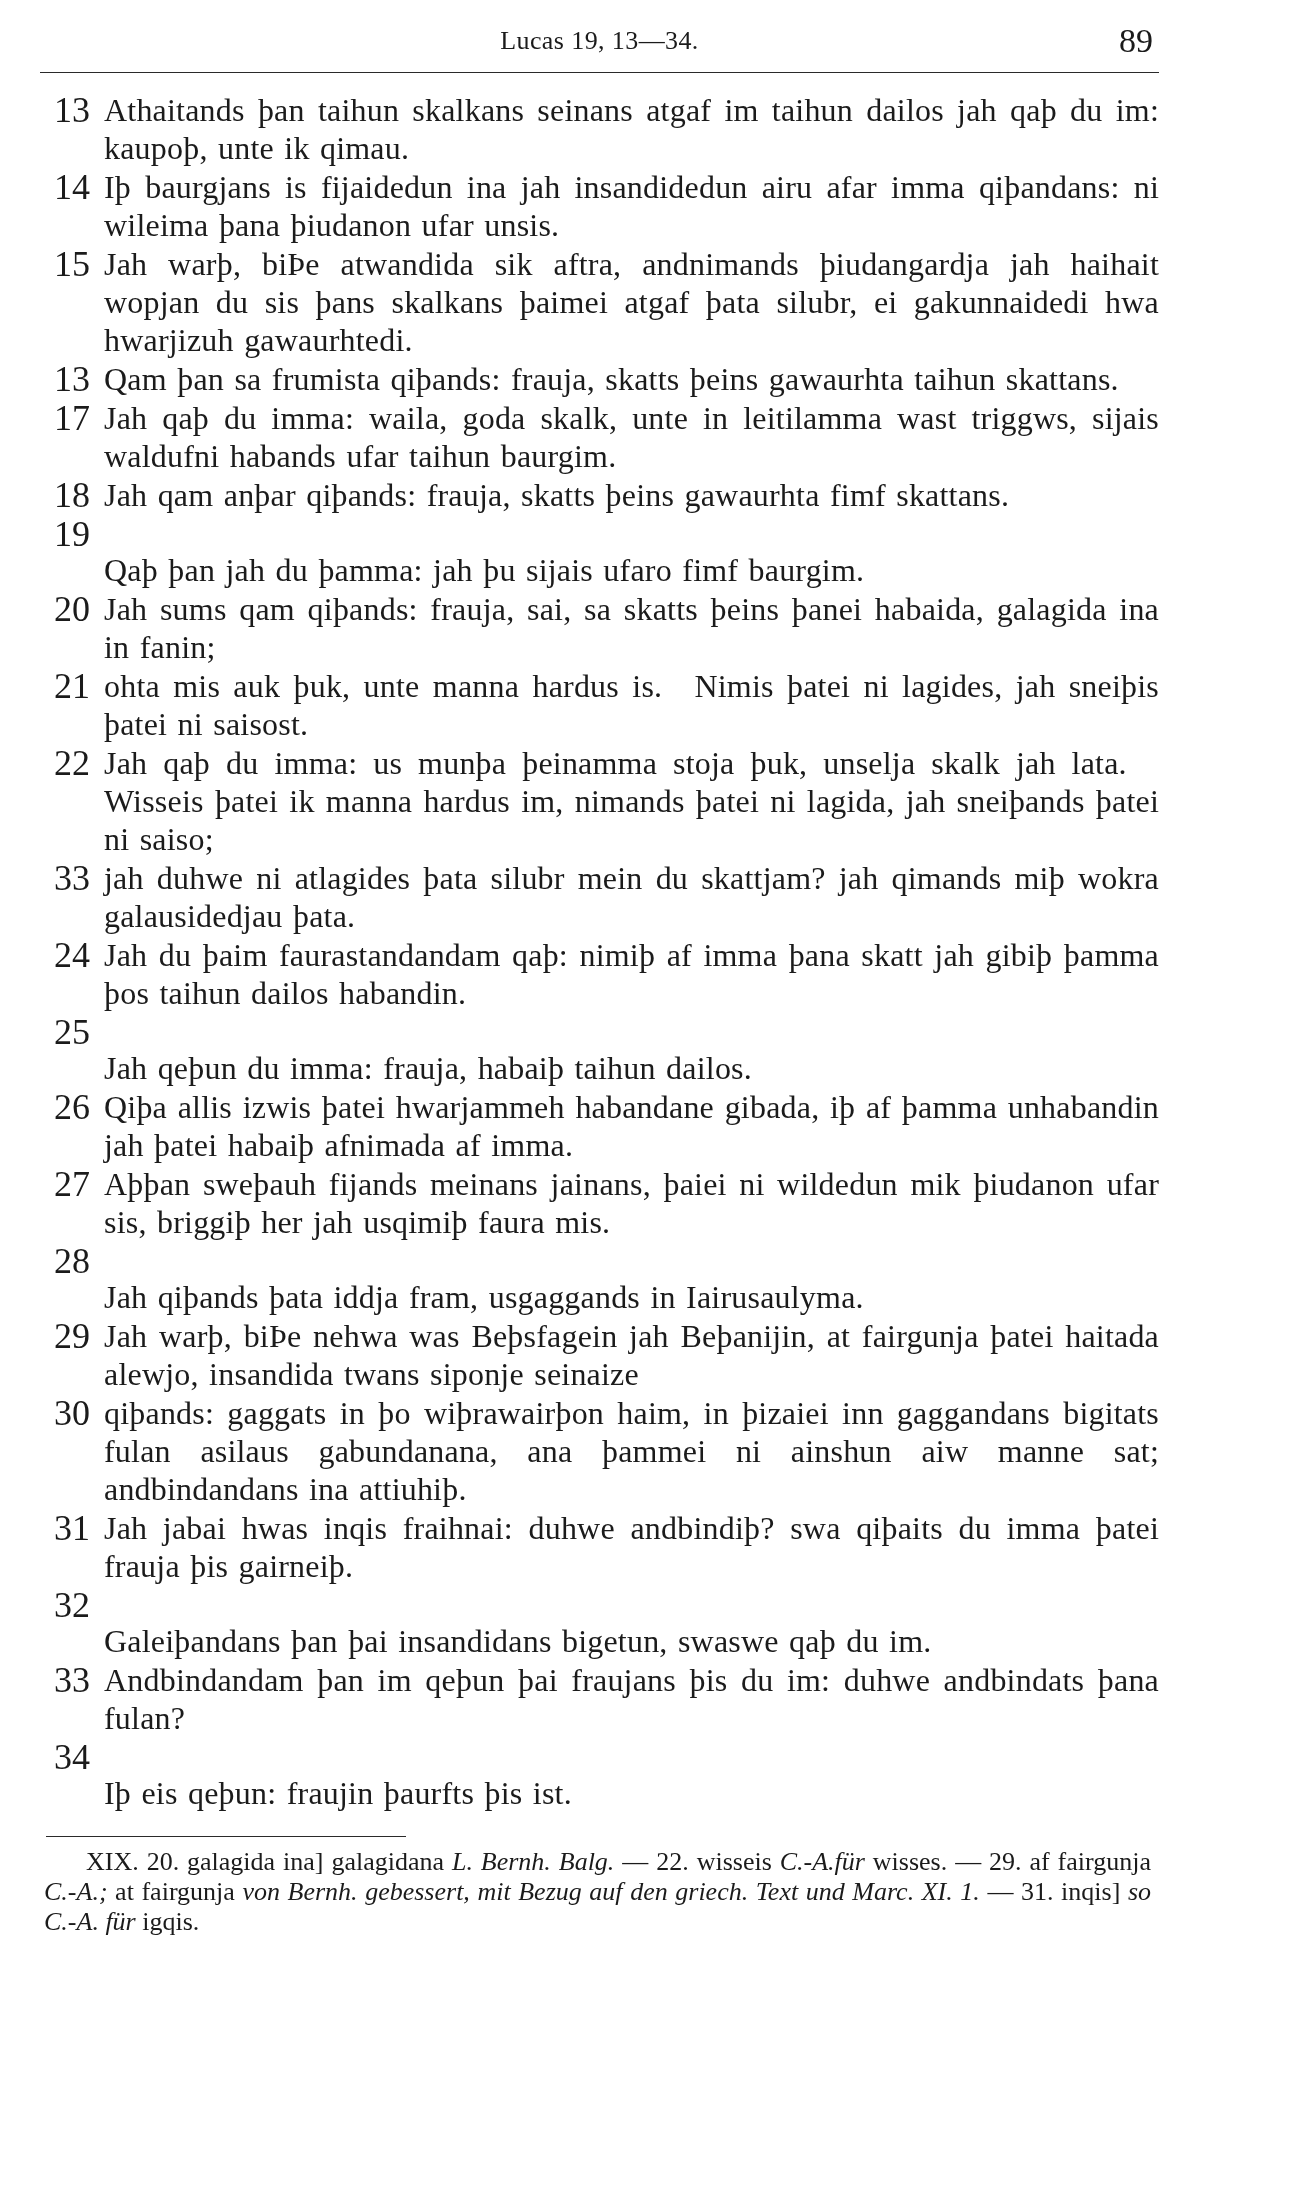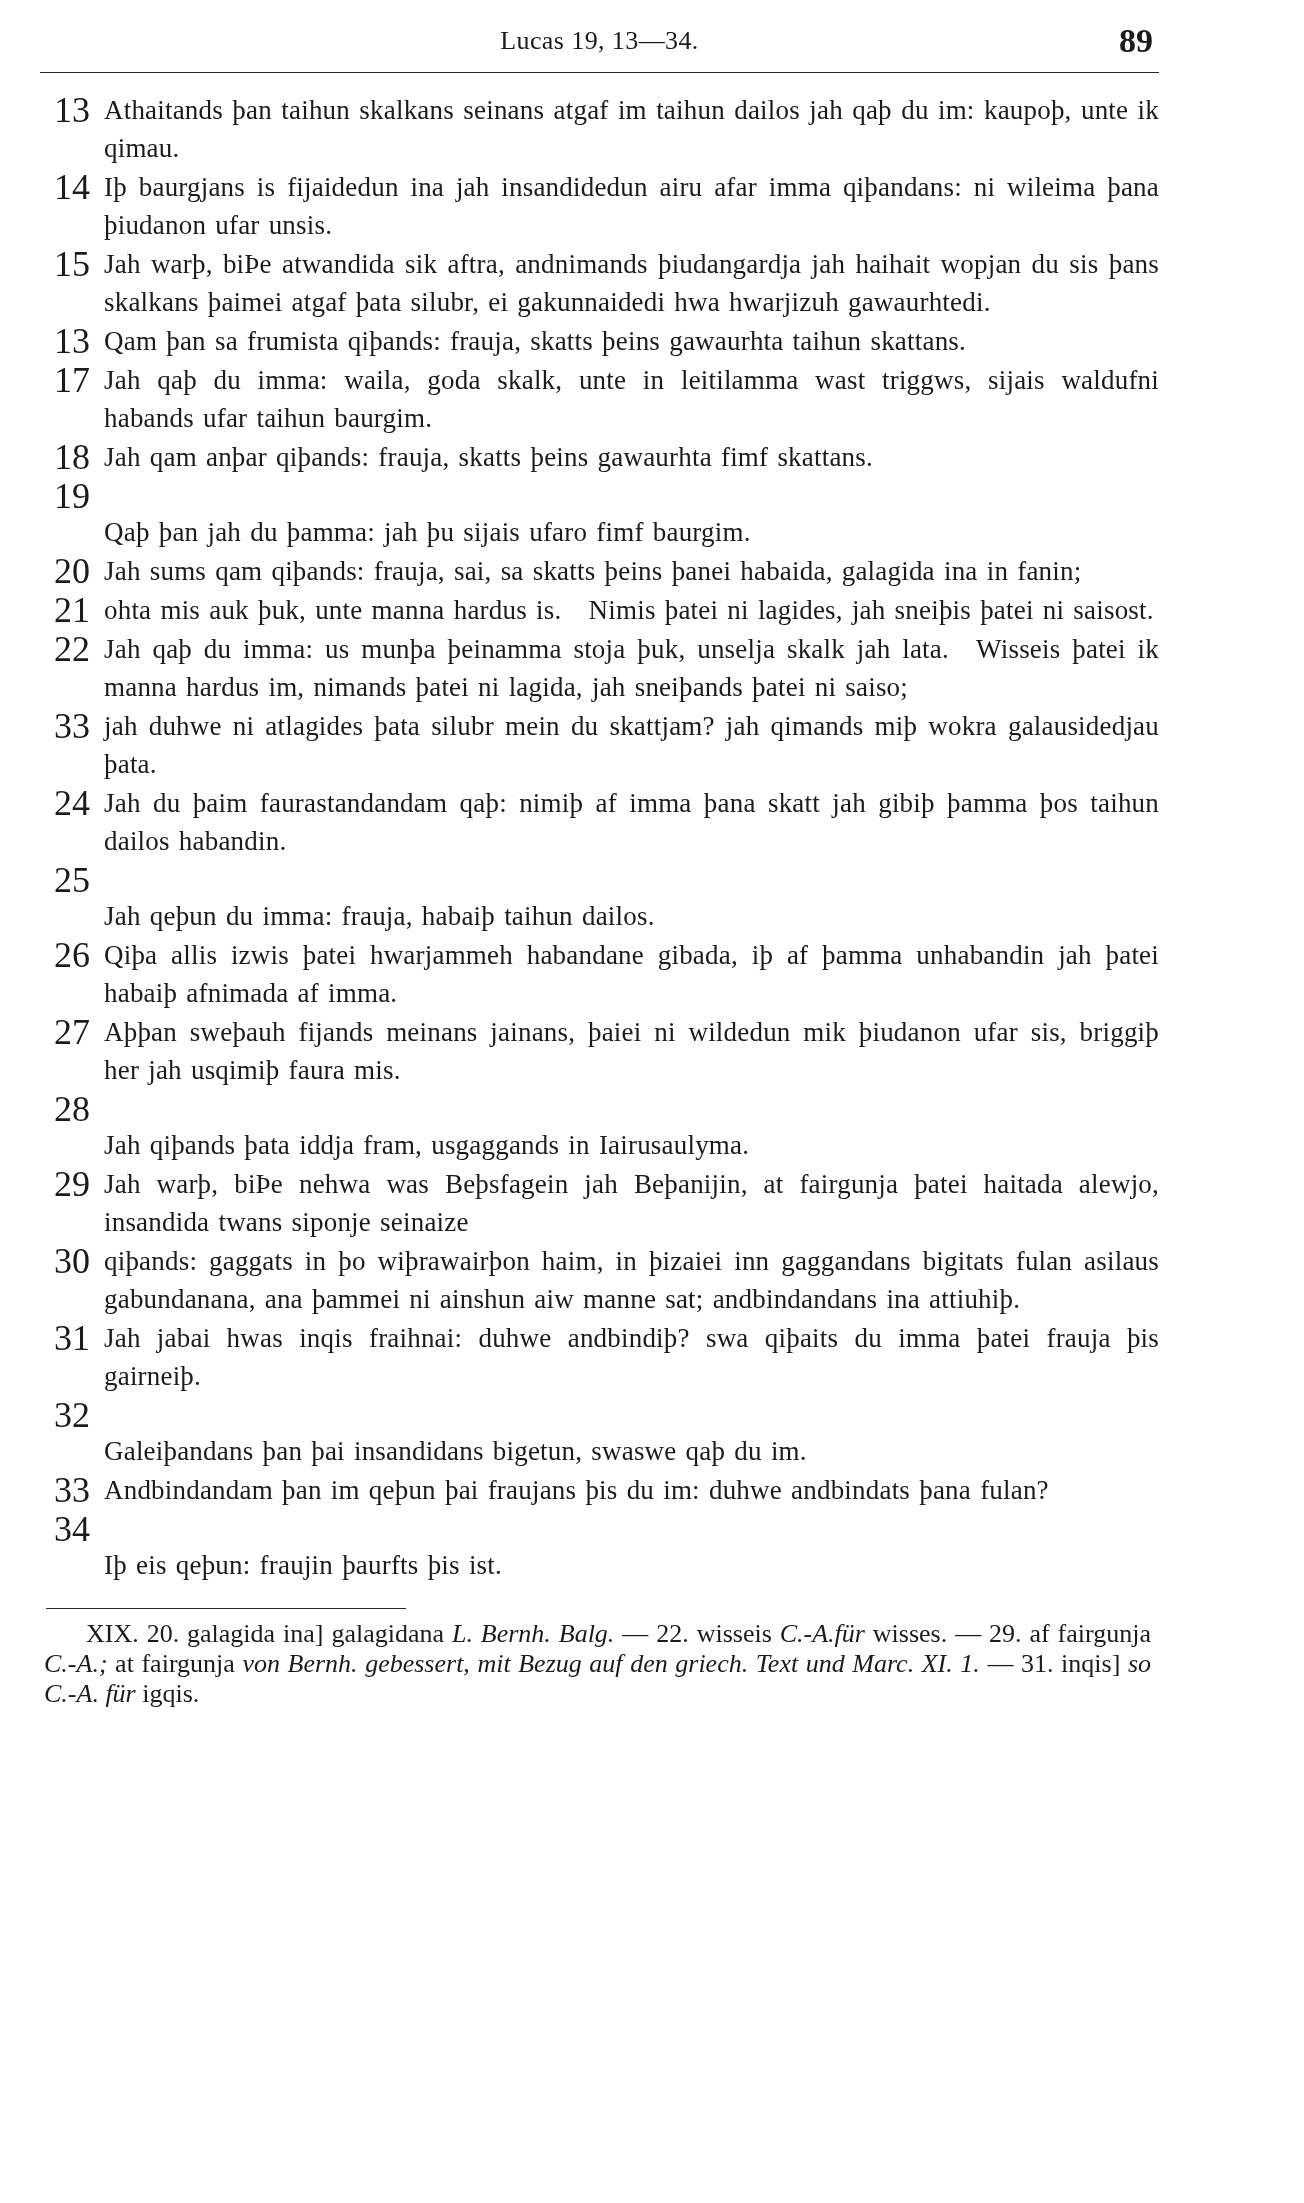--- a/index.html
+++ b/index.html
@@ -36,21 +36,21 @@
     text-align: center;
     font-size: 26px;
     letter-spacing: 0.4px;
     font-family: "Liberation Serif", serif;
   }
   .page-number {
     position: absolute;
     right: 6px;
     top: 0;
     font-size: 34px;
-    font-weight: bold;
+    font-weight: normal;
   }
   .rule {
     border: 0;
     border-top: 1px solid #2a2a2a;
     margin: 6px 0 0 0;
   }
   
   .verses {
     margin-top: 18px;
     padding-left: 4px;
@@ -63,21 +63,21 @@
   .verse-num {
     flex: 0 0 46px;
     text-align: right;
     font-size: 36px;
     line-height: 38px;
     padding-right: 14px;
     font-family: "Liberation Serif", serif;
   }
   .verse-text {
     flex: 1 1 auto;
-    font-size: 27px;
+    font-size: 32px;
     line-height: 38px;
     text-align: justify;
     text-align-last: left;
     letter-spacing: 0.2px;
     word-spacing: 2.2px;
     font-family: "Liberation Serif", serif;
   }
   .verse-text.no-just {
     text-align: left;
     margin-top: 36px;

